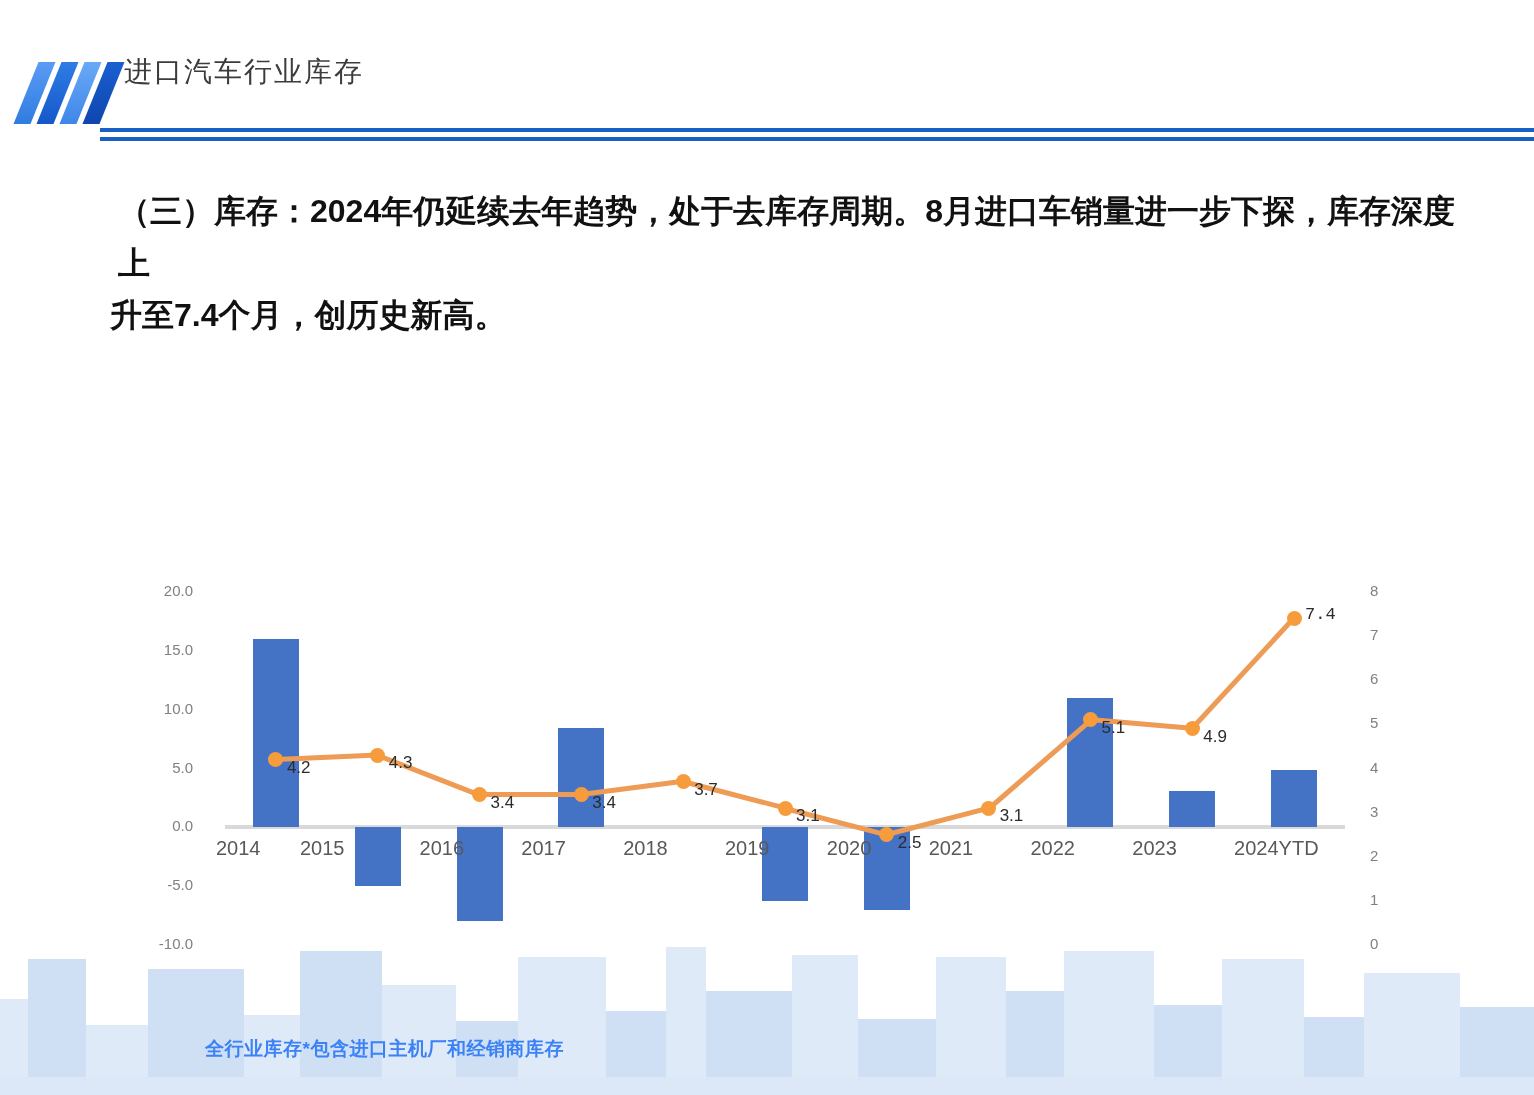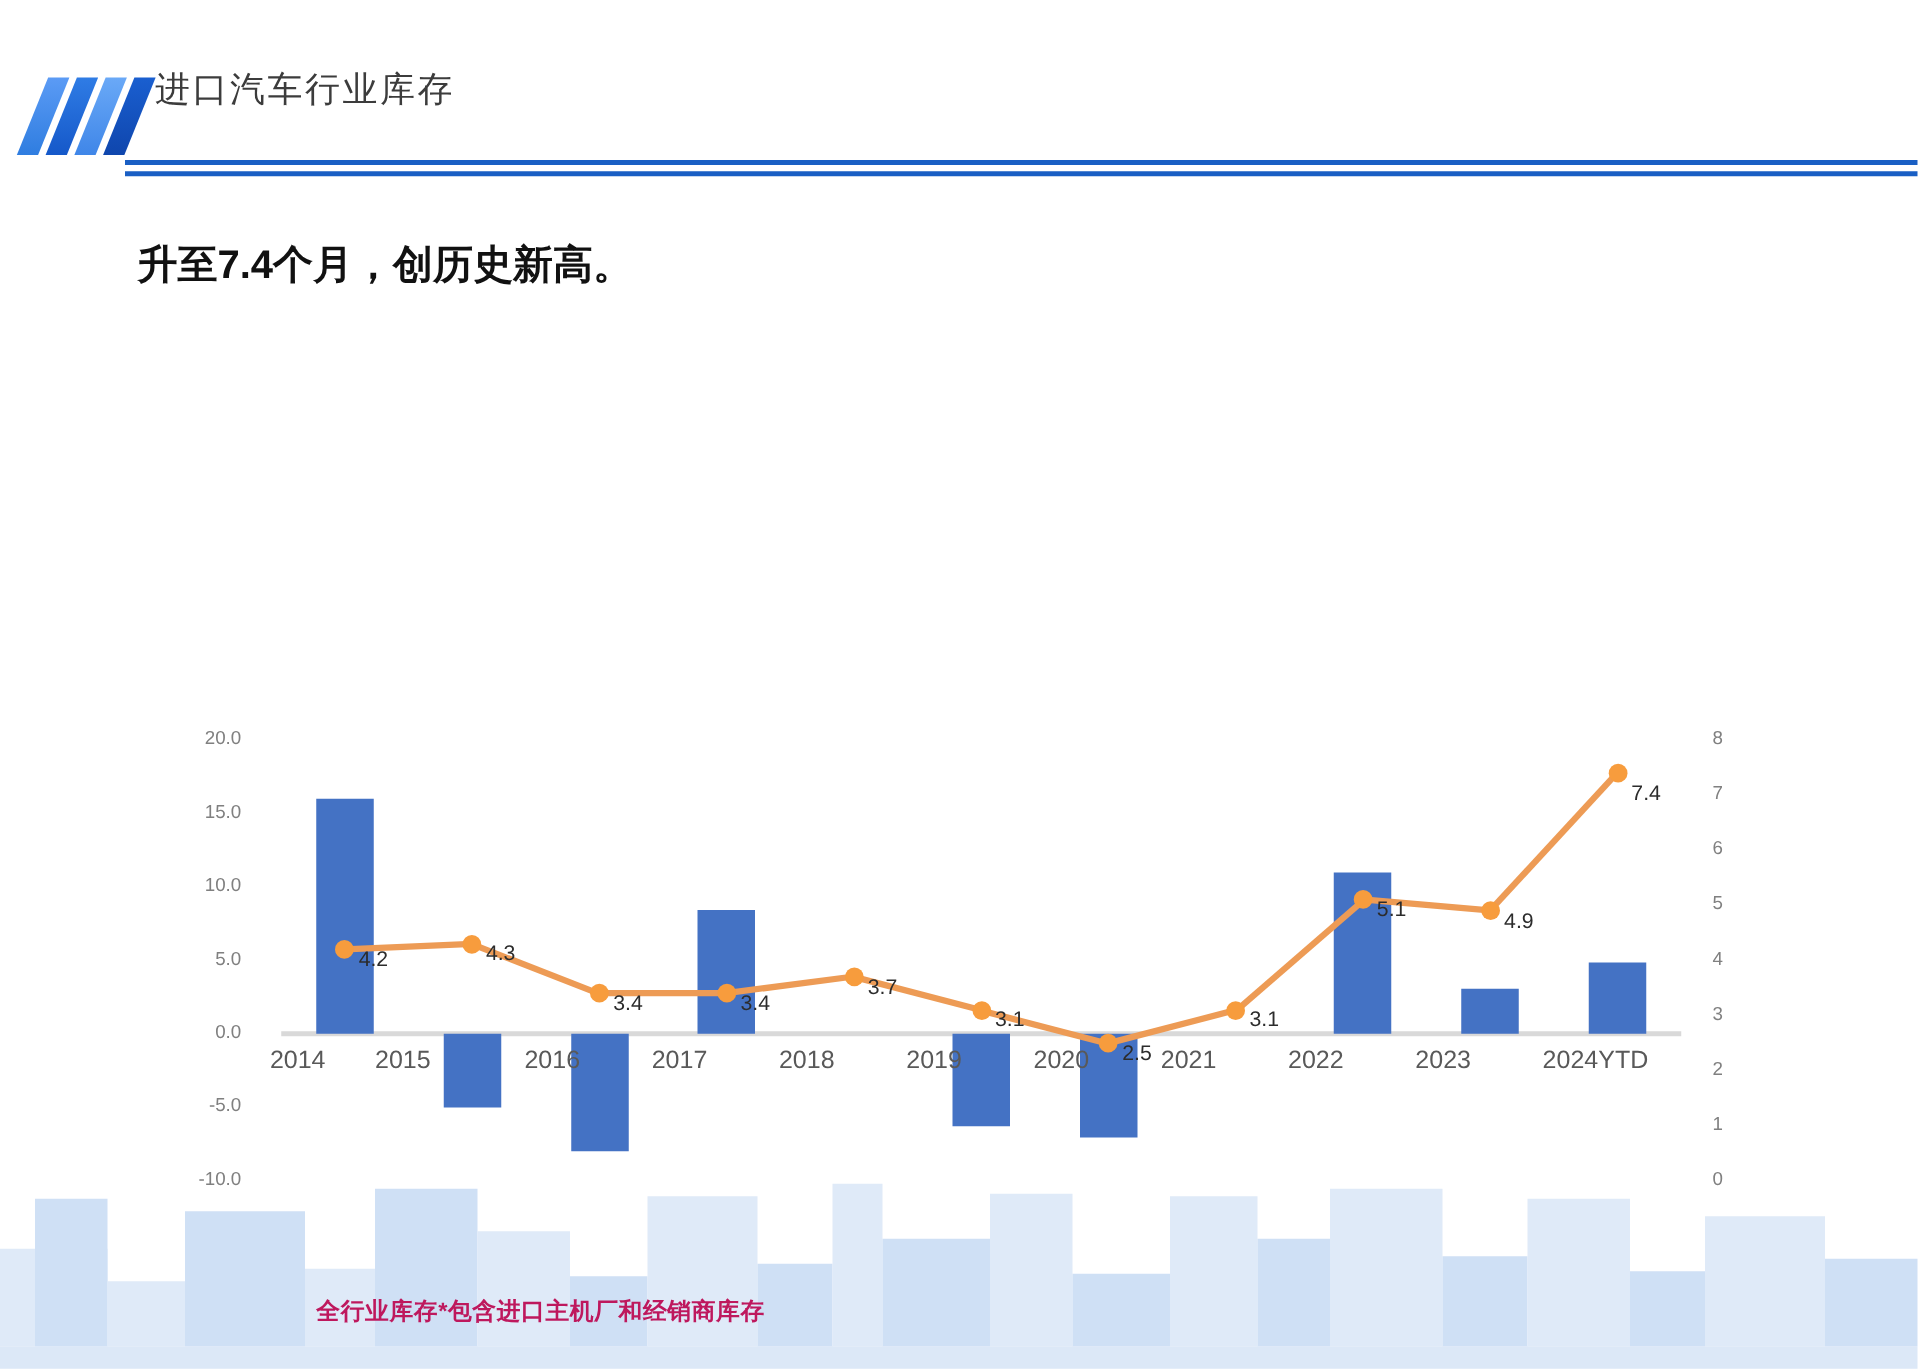--- a/index.html
+++ b/index.html
@@ -224,24 +224,23 @@
     width: 120px;
     margin-left: -60px;
   }
 
   .footnote {
     position: absolute;
     left: 205px;
     top: 1036px;
     font-size: 19px;
     font-weight: bold;
-    color: #be185d;
+    color: #3b82f6;
     letter-spacing: 0.5px;
     z-index: 3;
-    margin-left: 48px;
   }
 </style>
 </head>
 <body>
 
 <div class="skyline">
   <div class="skyline-base"></div>
   <div class="bldg" style="left:0px;   width:86px;  height:78px;"></div>
   <div class="bldg l2" style="left:28px;  width:58px;  height:118px;"></div>
   <div class="bldg" style="left:86px;  width:62px;  height:52px;"></div>
@@ -272,20 +271,21 @@
     <span class="logo-bar b2"></span>
     <span class="logo-bar b3"></span>
     <span class="logo-bar b4"></span>
   </div>
   <div class="header-title">进口汽车行业库存</div>
   <div class="rule r1"></div>
   <div class="rule r2"></div>
 </div>
 
 <div class="subtitle">
+  <div class="indent">（三）库存：2024年仍延续去年趋势，处于去库存周期。8月进口车销量进一步下探，库存深度上</div>
   <div>升至7.4个月，创历史新高。</div>
 </div>
 
 <div class="chart-area">
   <div class="chart-title">2014-2024年进口汽车行业库存趋势</div>
 
   <div class="axis-name left">进销差-万辆</div>
   <div class="axis-name right">库存深度-月</div>
 
   <div class="legend">
@@ -362,17 +362,17 @@
       <div class="pt-label" style="left: 571px; top: 214.213px;">3.1</div>
       <div class="pt" style="left: 661.818px; top: 242.688px;"></div>
       <div class="pt-label" style="left: 672.818px; top: 240.688px;">2.5</div>
       <div class="pt" style="left: 763.636px; top: 216.213px;"></div>
       <div class="pt-label" style="left: 774.636px; top: 214.213px;">3.1</div>
       <div class="pt" style="left: 865.455px; top: 127.963px;"></div>
       <div class="pt-label" style="left: 876.455px; top: 125.963px;">5.1</div>
       <div class="pt" style="left: 967.273px; top: 136.787px;"></div>
       <div class="pt-label" style="left: 978.273px; top: 134.787px;">4.9</div>
       <div class="pt" style="left: 1069.09px; top: 26.475px;"></div>
-      <div class="pt-label" style="left: 1080.09px; top: 33px;">7.4</div>
+      <div class="pt-label" style="left: 1080.09px; top: 13px; font-family: Liberation Mono, monospace;">7.4</div>
     </div>
 </div>
 
 <div class="footnote">全行业库存*包含进口主机厂和经销商库存</div>
 
 </body></html>

